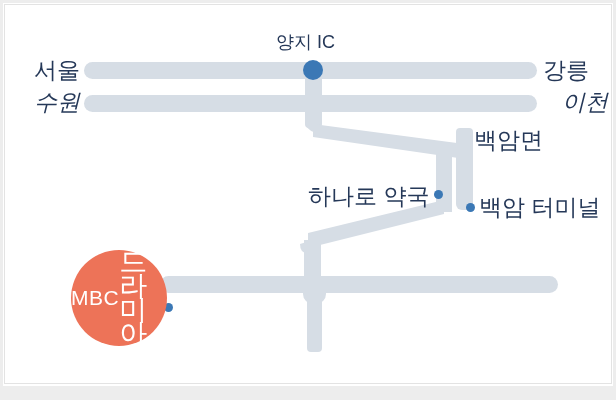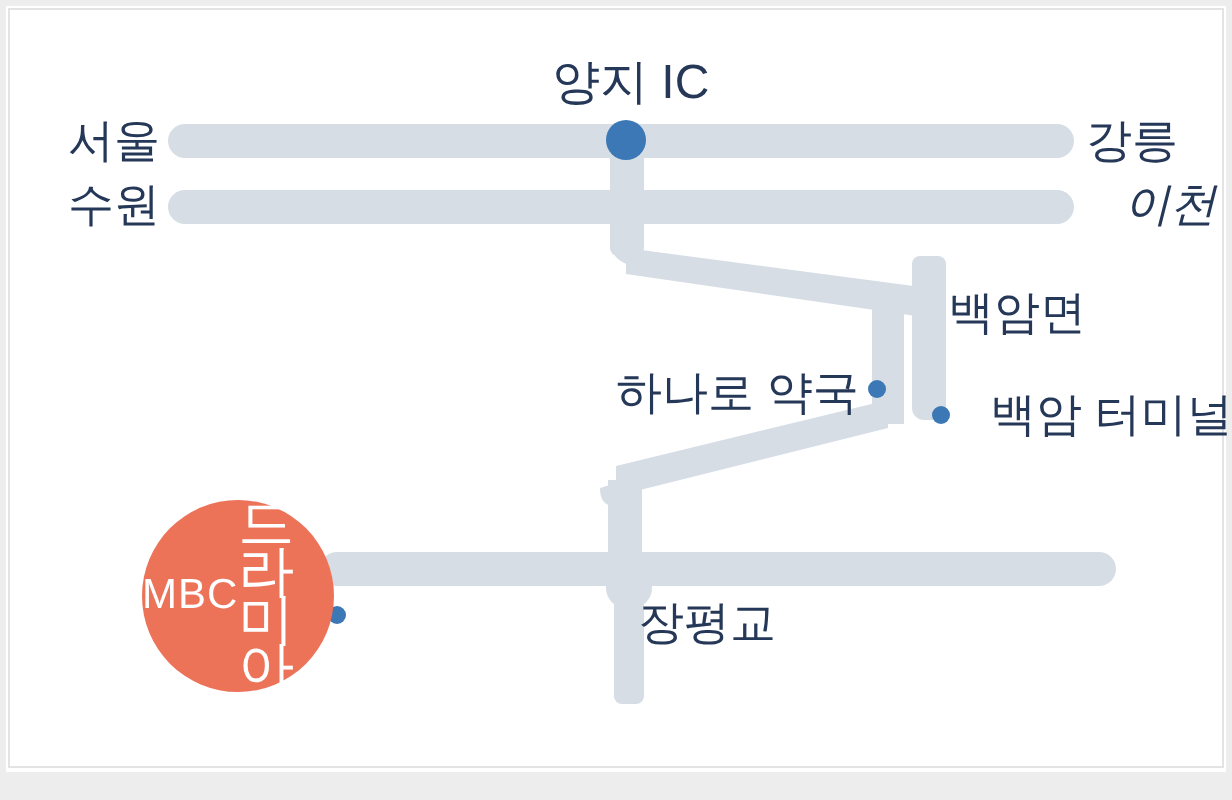--- a/index.html
+++ b/index.html
@@ -172,31 +172,30 @@
     <div class="dot-sm" style="left:466px; top:203px;"></div>
     <div class="dot-sm" style="left:164px; top:303px;"></div>
 
     <div id="poi-circle">
       <div class="poi-line1">MBC</div>
       <div class="poi-line2">드라미아</div>
     </div>
 
     <div class="label" style="left:34px; top:60px;">서울</div>
 
-    <div class="label" style="left:34px; top:92px;">수원</div>
-
-    <div class="label" style="left:276px; top:32px; font-size:24px;">양지 IC</div>
+    <div class="label" style="left:34px; top:92px;font-style:italic;">수원</div>
+
+    <div class="label" style="left:276px; top:32px; font-size:18px;">양지 IC</div>
 
     <div class="label" style="left:543px; top:60px;text-align:center;">강릉</div>
 
     <div class="label" style="left:562px; top:92px;font-style:italic;">이천</div>
 
-    <div class="label" style="left:474px; top:146px;">백암면</div>
+    <div class="label" style="left:474px; top:130px;">백암면</div>
 
     <div class="label" style="left:308px; top:186px;text-align:center;">하나로 약국</div>
 
-    <div class="label" style="left:479px; top:197px;margin-left:16px;">백암 터미널</div>
-
-
-    <div class="label" style="left:319px; top:301px;">장평교</div>
+    <div class="label" style="left:479px; top:197px;">백암 터미널</div>
+
+
 
   </div>
 </div>
 
 </body></html>

